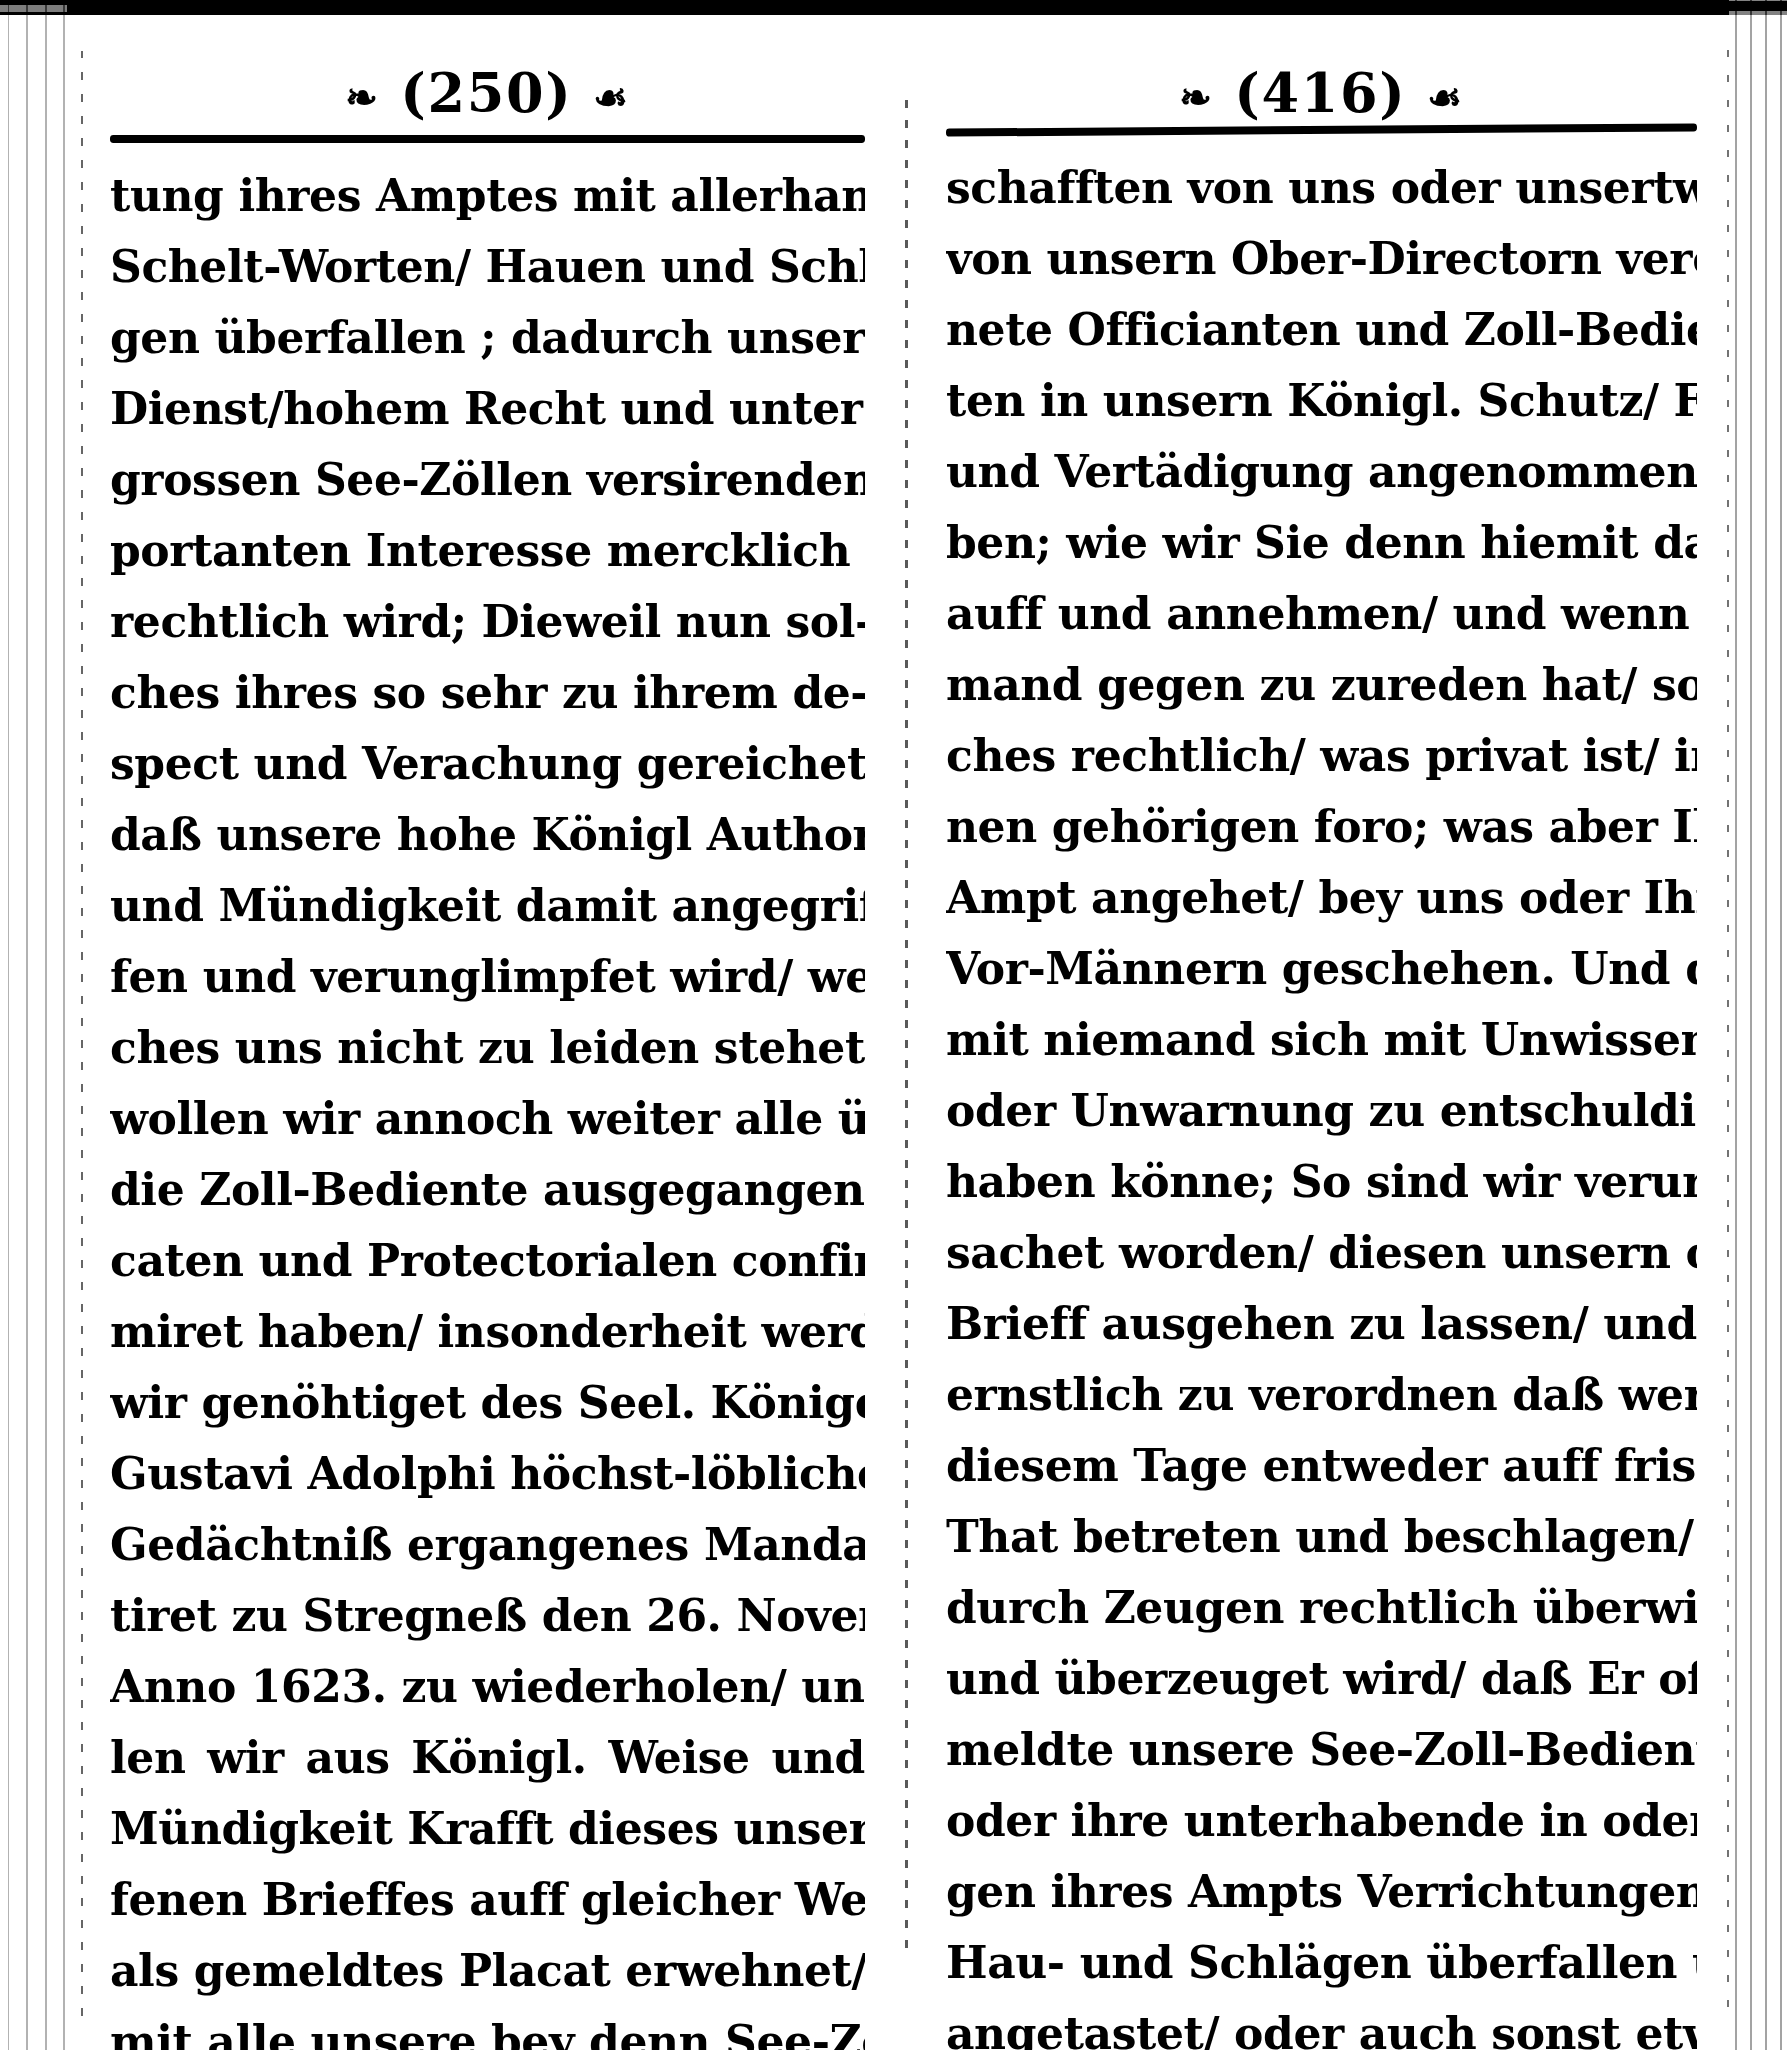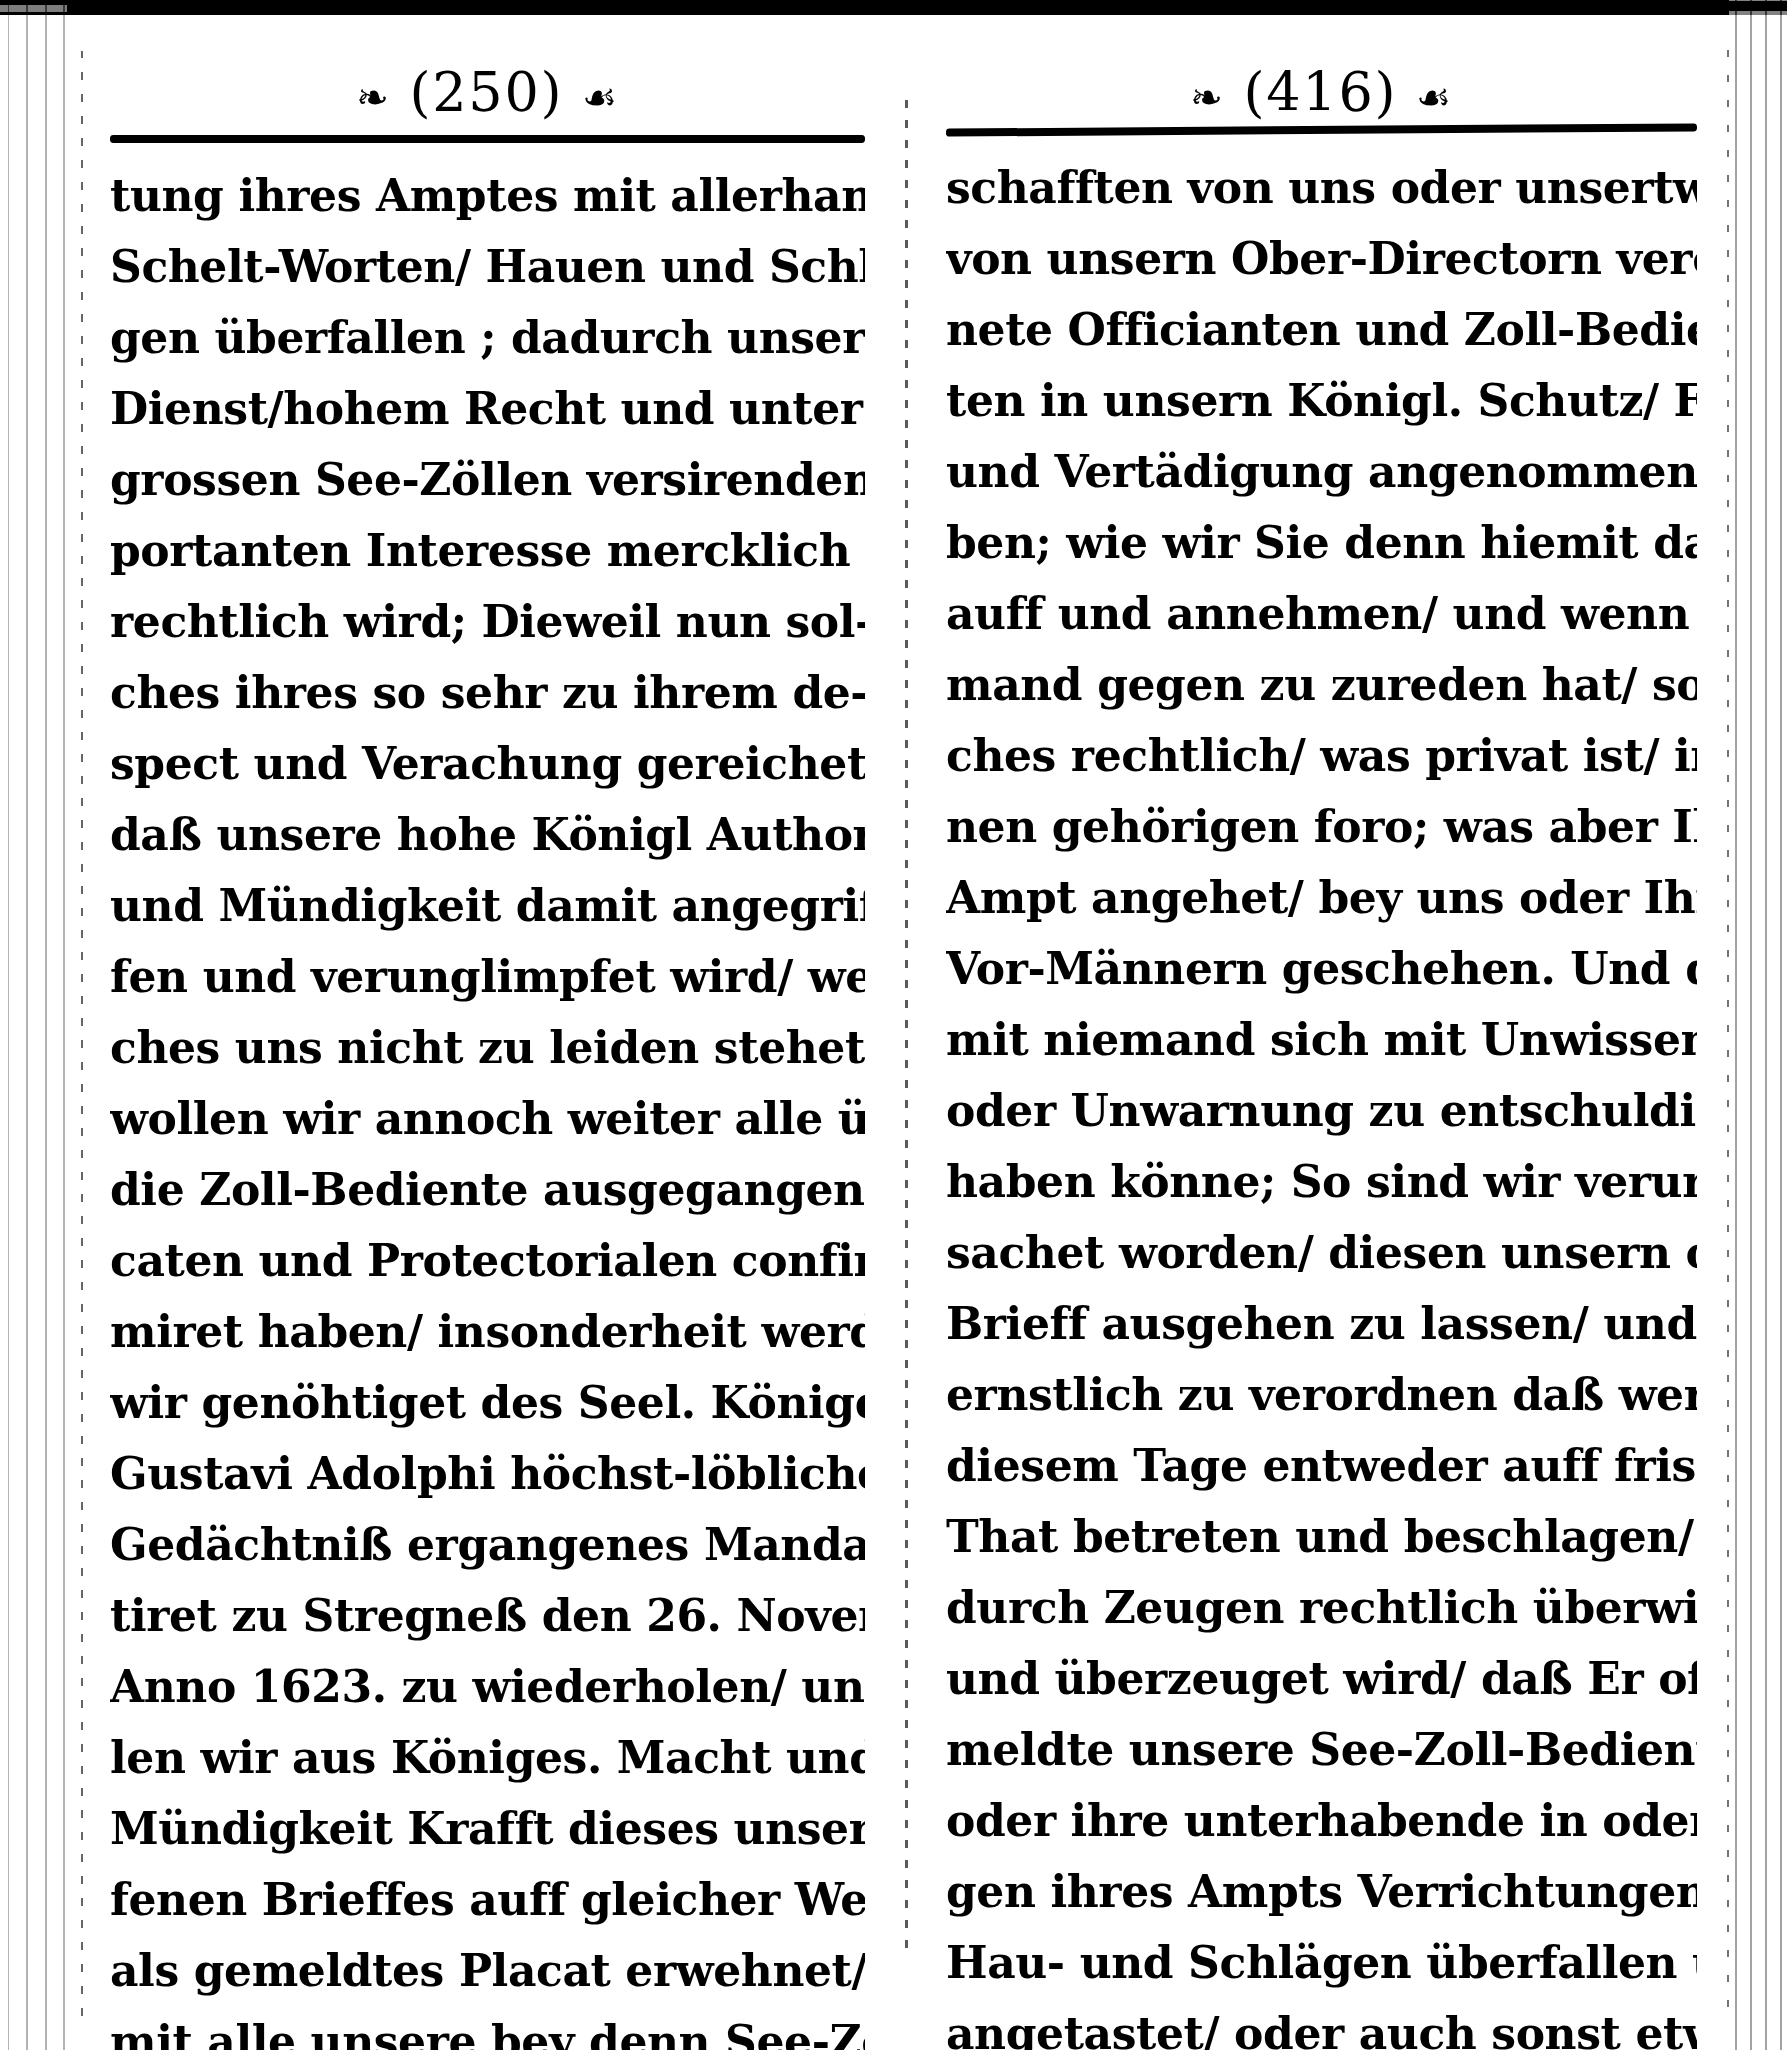--- a/index.html
+++ b/index.html
@@ -21,21 +21,21 @@
   .binding-right-line { position: absolute; left: 1727px; top: 34px; width: 1.7px; height: 1973px;
     background: repeating-linear-gradient(0deg, #000 0 6.7px, transparent 6.7px 25px); opacity: .55; }
   .gutter { position: absolute; left: 905px; top: 93px; width: 2.5px; height: 1855px;
     background: repeating-linear-gradient(0deg, #000 0 7.6px, transparent 7.6px 20px); opacity: .65; }
 
   .page { position: absolute; top: 0; }
   .page.left { left: 110px; width: 755px; }
   .page.right { left: 946px; width: 751px; }
 
   .header { position: absolute; top: 66px; left: 0; width: 100%; text-align: center;
-    font-size: 54px; font-weight: normal; line-height: 1; letter-spacing: 1.7px; }
+    font-size: 54px; font-weight: bold; line-height: 1; letter-spacing: 1.7px; }
   .header .orn { display: inline-block; font-size: 39px; vertical-align: middle; }
   .rule { position: absolute; left: 0; width: 100%; height: 7.6px; background: #000; border-radius: 3.4px; }
   .page.left .rule { top: 135px; }
   .page.right .rule { top: 126px; transform: rotate(-0.4deg); }
 
   .lines { position: absolute; left: 0; width: 100%; }
   .page.left .lines { top: 160px; }
   .page.right .lines { top: 152px; }
   .line { height: 71px; line-height: 71px; font-size: 44px; font-weight: bold;
     white-space: nowrap; text-align: justify; text-align-last: justify; overflow: hidden;
@@ -74,21 +74,21 @@
     <div class="line">ches uns nicht zu leiden stehet; also</div>
     <div class="line">wollen wir annoch weiter alle über</div>
     <div class="line">die Zoll-Bediente ausgegangene Pla-</div>
     <div class="line">caten und Protectorialen confir-</div>
     <div class="line">miret haben/ insonderheit werden</div>
     <div class="line">wir genöhtiget des Seel. Königes</div>
     <div class="line">Gustavi Adolphi höchst-löblicher</div>
     <div class="line">Gedächtniß ergangenes Mandat da-</div>
     <div class="line">tiret zu Stregneß den 26. Novemb.</div>
     <div class="line">Anno 1623. zu wiederholen/ und wol-</div>
-    <div class="line">len wir aus Königes. Macht und</div>
+    <div class="line">len wir aus Königl. Weise und</div>
     <div class="line">Mündigkeit Krafft dieses unsers of-</div>
     <div class="line">fenen Brieffes auff gleicher Weise/</div>
     <div class="line">als gemeldtes Placat erwehnet/ hie-</div>
     <div class="line">mit alle unsere bey denn See-Zöllen</div>
 
   </div>
 </div>
 
 <div class="page right">
   <div class="header">

